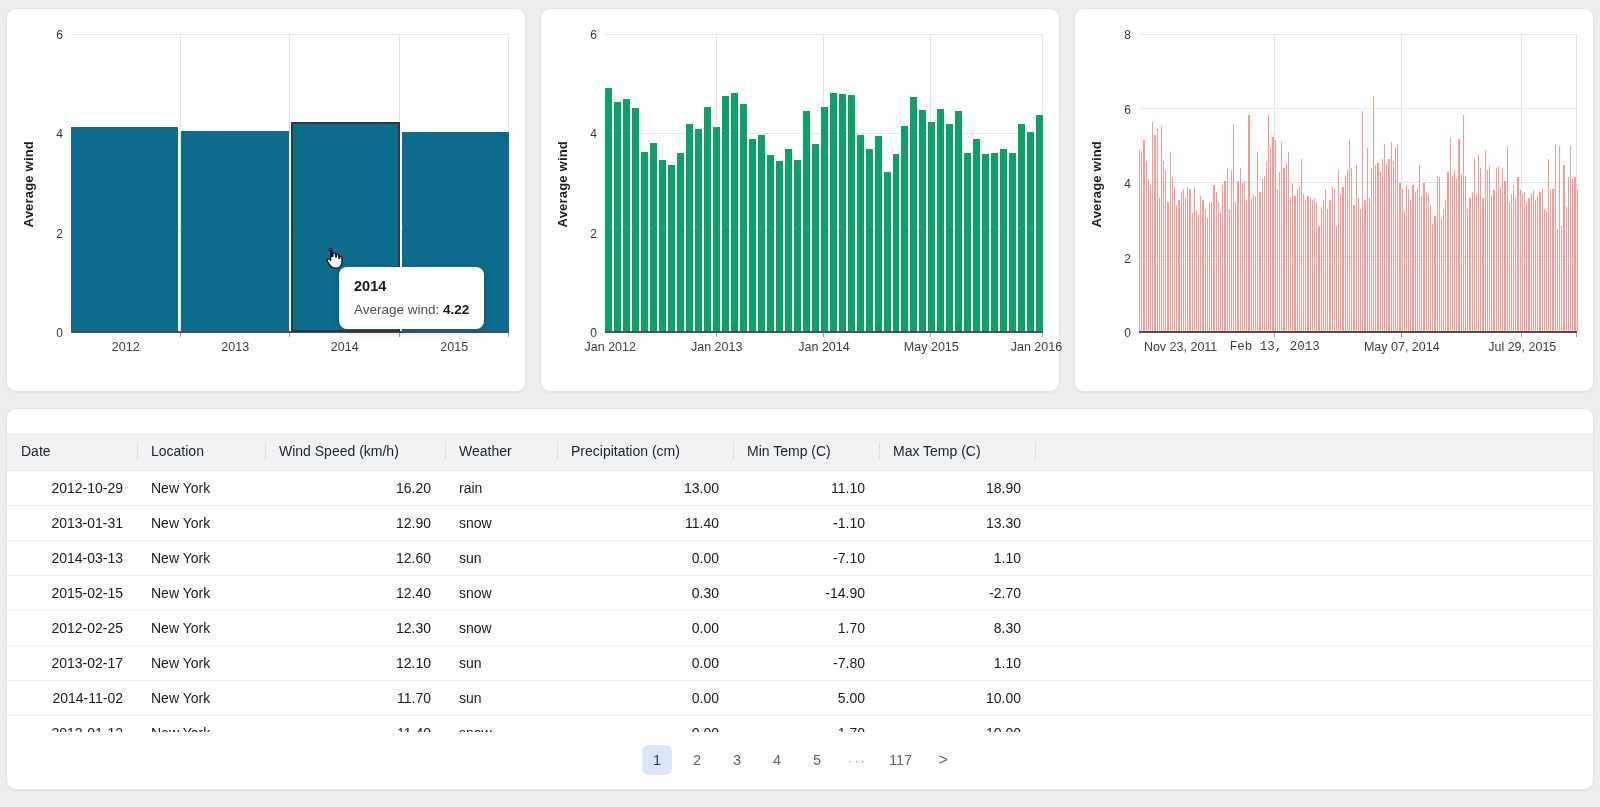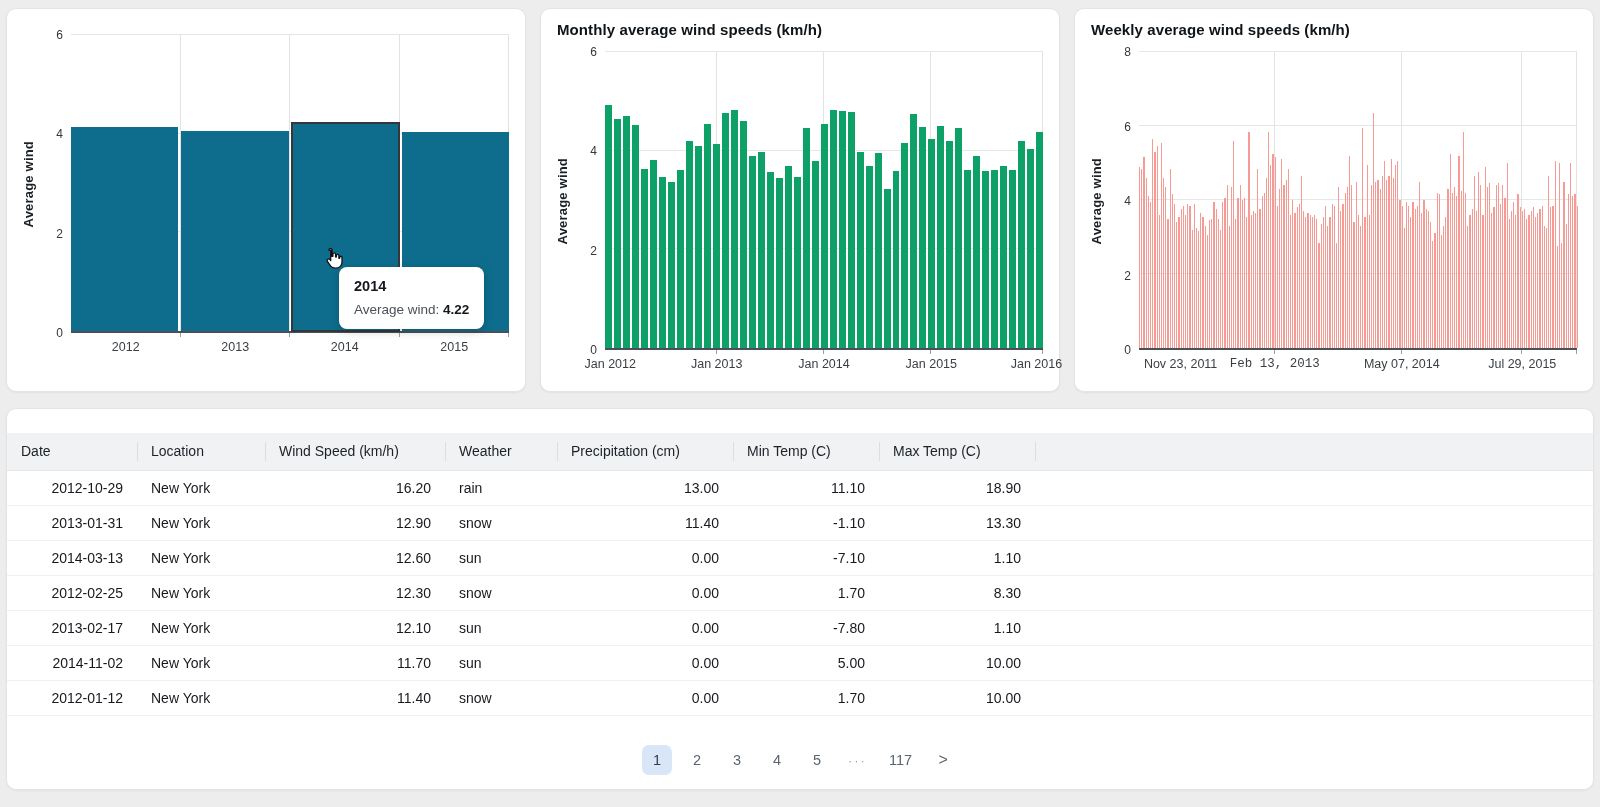--- a/index.html
+++ b/index.html
@@ -141,23 +141,20 @@
         <span>Average wind: </span><b>4.22</b>
       </div>
     </div>
 
     <svg class="cursor" viewBox="0 0 24 26">
       <path d="M8.6 3.2c0-1 .8-1.8 1.7-1.8s1.7.8 1.7 1.8v7l1-.1V7.6c0-.8.7-1.4 1.5-1.4s1.4.6 1.4 1.4v3.1l.9.1V9.2c0-.7.6-1.3 1.3-1.3s1.4.6 1.4 1.3v2.9l.9.2v-1.1c0-.7.6-1.2 1.3-1.2.7 0 1.2.5 1.2 1.2v4.8c0 4.2-2.9 7-7.1 7-3 0-4.8-1.2-6.4-3.8l-2.4-3.7c-.5-.8-.3-1.8.5-2.3.8-.5 1.7-.3 2.3.5l.8 1.1V3.2z" fill="#ffffff" stroke="#111111" stroke-width="1.4" stroke-linejoin="round"></path>
     </svg>
   </div>
 
   <div class="card chart-card">
-    <div class="card-header">
-      <div class="card-title">Monthly average wind speeds (km/h)</div>
-    </div>
     <div class="chart-grid">
       <div class="ylab-cell">
           <span class="ylab">Average wind</span>
         </div>
       <div class="yticks">
           <span class="ytick" style="bottom: calc(0% - 7px);">0</span>
           <span class="ytick" style="bottom: calc(33.3333% - 7px);">2</span>
           <span class="ytick" style="bottom: calc(66.6667% - 7px);">4</span>
           <span class="ytick" style="bottom: calc(100% - 7px);">6</span>
         </div>
@@ -218,34 +215,31 @@
             <div class="bar" style="height: 60%; background: rgb(14, 161, 103);"></div>
             <div class="bar" style="height: 69.8333%; background: rgb(14, 161, 103);"></div>
             <div class="bar" style="height: 67.3333%; background: rgb(14, 161, 103);"></div>
             <div class="bar" style="height: 72.8333%; background: rgb(14, 161, 103);"></div>
           </div>
         </div>
       <div class="xticks">
           <span class="xtick" style="left: 1.2%;">Jan 2012</span>
           <span class="xtick" style="left: 25.5%;">Jan 2013</span>
           <span class="xtick" style="left: 50%;">Jan 2014</span>
-          <span class="xtick" style="left: 74.5%;">Jan 2015</span>
+          <span class="xtick" style="left: 74.5%;">May 2015</span>
           <span class="xtick" style="left: 98.5%;">Jan 2016</span>
           <i class="xtick-mark" style="left: calc(25.5% - 1px);"></i>
           <i class="xtick-mark" style="left: calc(50% - 1px);"></i>
           <i class="xtick-mark" style="left: calc(74.5% - 1px);"></i>
           <i class="xtick-mark" style="left: calc(100% - 1px);"></i>
         </div>
     </div>
   </div>
 
   <div class="card chart-card">
-    <div class="card-header">
-      <div class="card-title">Weekly average wind speeds (km/h)</div>
-    </div>
     <div class="chart-grid">
       <div class="ylab-cell">
           <span class="ylab">Average wind</span>
         </div>
       <div class="yticks">
           <span class="ytick" style="bottom: calc(0% - 7px);">0</span>
           <span class="ytick" style="bottom: calc(25% - 7px);">2</span>
           <span class="ytick" style="bottom: calc(50% - 7px);">4</span>
           <span class="ytick" style="bottom: calc(75% - 7px);">6</span>
           <span class="ytick" style="bottom: calc(100% - 7px);">8</span>
@@ -527,20 +521,30 @@
             <td class="al-r">2014-03-13</td>
             <td class="al-l">New York</td>
             <td class="al-r">12.60</td>
             <td class="al-l">sun</td>
             <td class="al-r">0.00</td>
             <td class="al-r">-7.10</td>
             <td class="al-r">1.10</td>
             <td></td>
           </tr>
           <tr>
+            <td class="al-r">2015-02-15</td>
+            <td class="al-l">New York</td>
+            <td class="al-r">12.40</td>
+            <td class="al-l">snow</td>
+            <td class="al-r">0.30</td>
+            <td class="al-r">-14.90</td>
+            <td class="al-r">-2.70</td>
+            <td></td>
+          </tr>
+          <tr>
             <td class="al-r">2012-02-25</td>
             <td class="al-l">New York</td>
             <td class="al-r">12.30</td>
             <td class="al-l">snow</td>
             <td class="al-r">0.00</td>
             <td class="al-r">1.70</td>
             <td class="al-r">8.30</td>
             <td></td>
           </tr>
           <tr>

